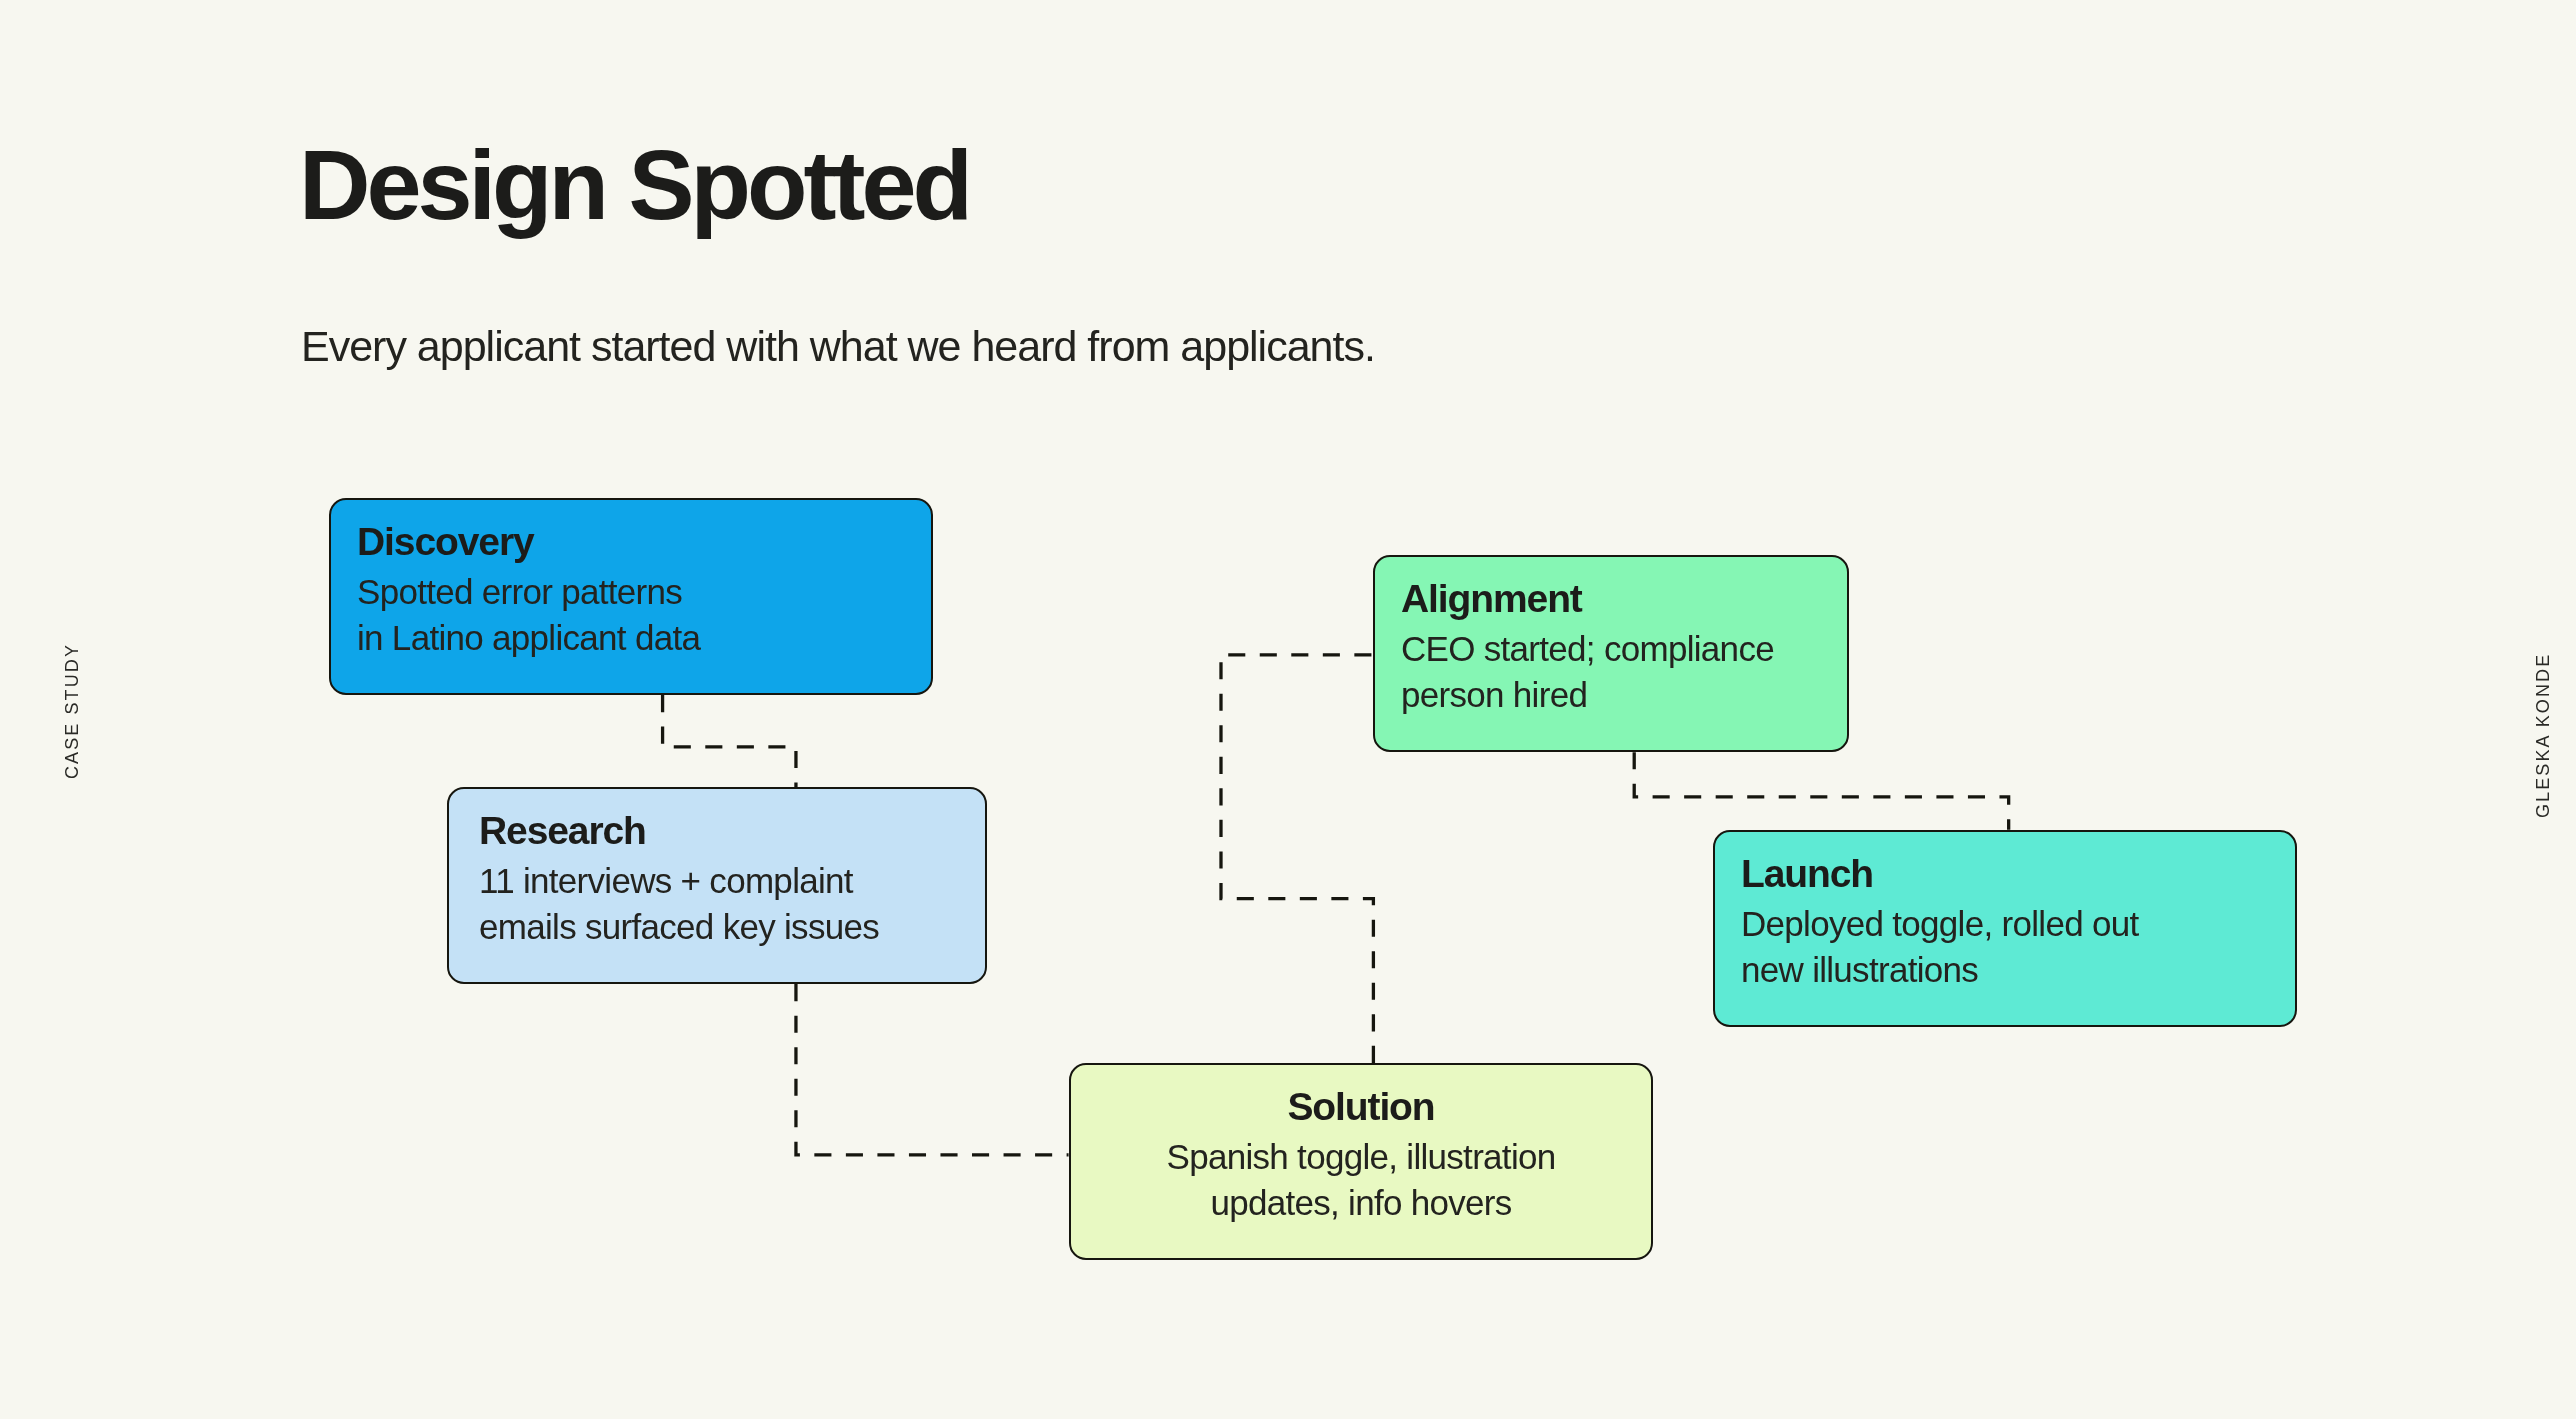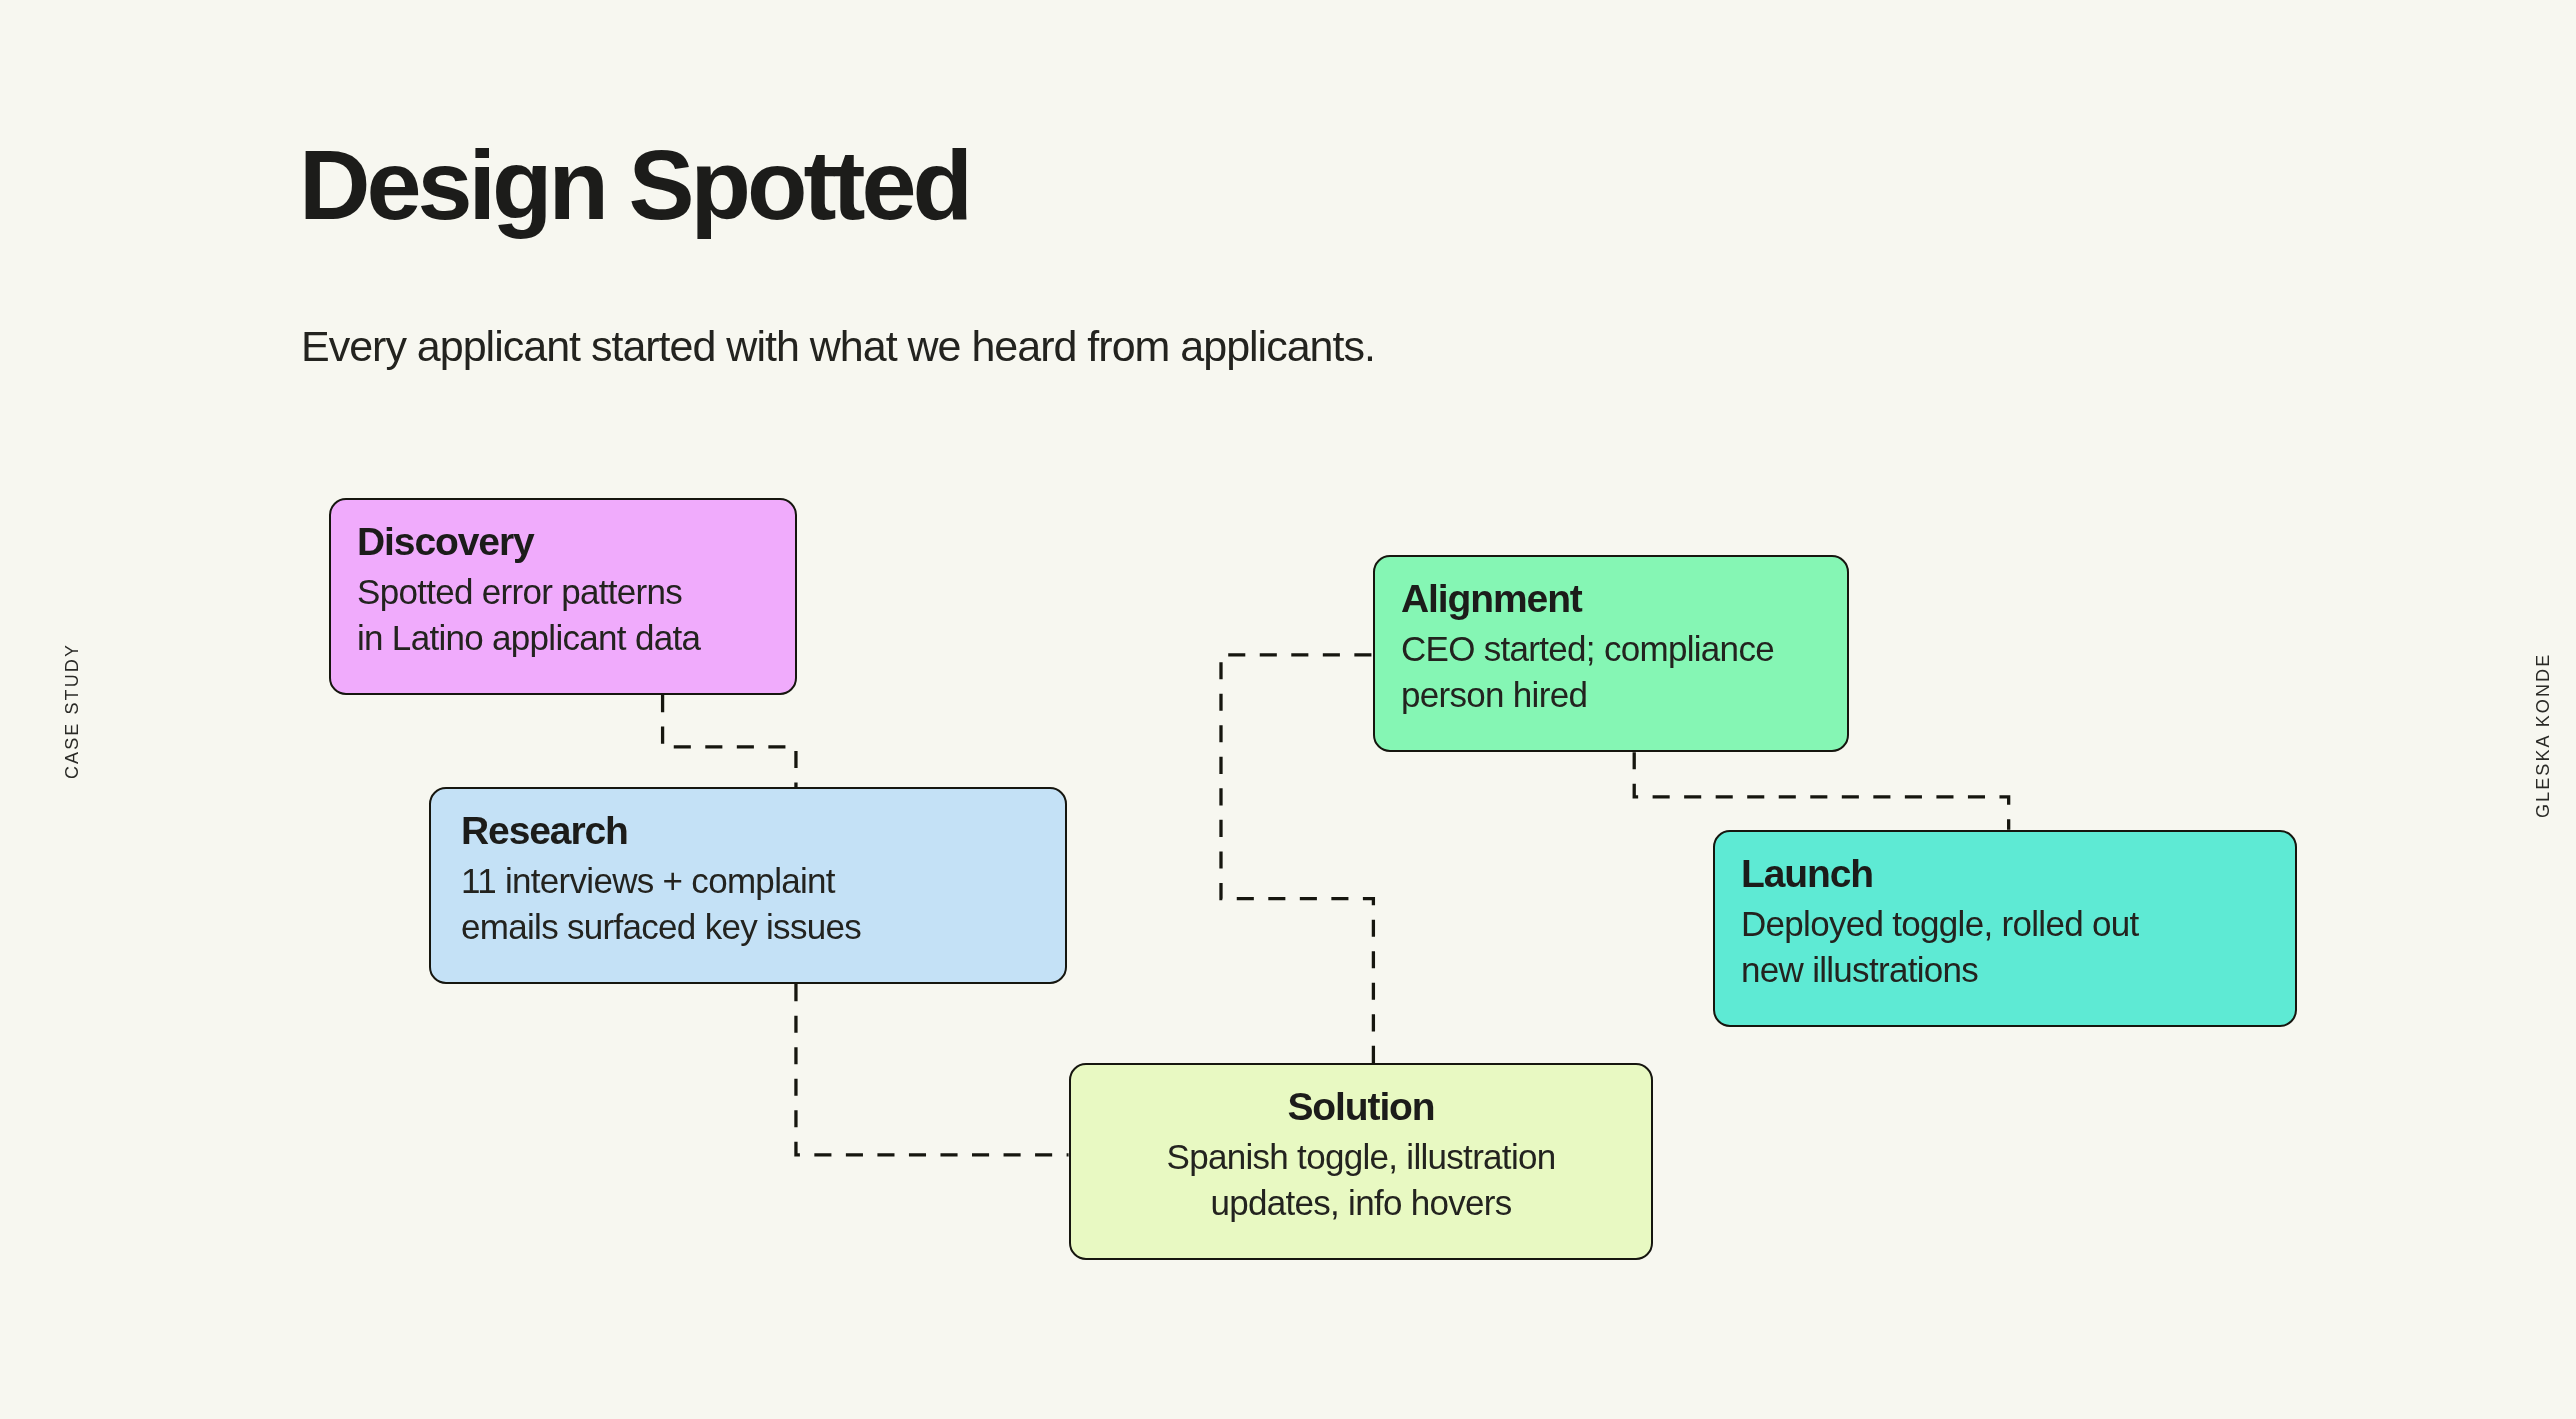--- a/index.html
+++ b/index.html
@@ -85,26 +85,26 @@
     font-weight:400;
     letter-spacing:-0.7px;
     color:#23231F;
     line-height:1.30;
     margin-top:6.6px;
     white-space:pre-line;
   }
 
   #card-discovery {
     left:329px;  top:498px;
-    width:468px; height:197px;
-    background:#f0abfc;
+    width:604px; height:197px;
+    background:#0ea5e9;
   }
   #card-research {
-    left:429px;  top:787px;
-    width:638px; height:197px;
+    left:447px;  top:787px;
+    width:540px; height:197px;
     background:#C4E1F6;
     padding-left:30px;
   }
   #card-alignment {
     left:1373px; top:555px;
     width:476px; height:197px;
     background:#85F6B4;
   }
   #card-launch {
     left:1713px; top:830px;

